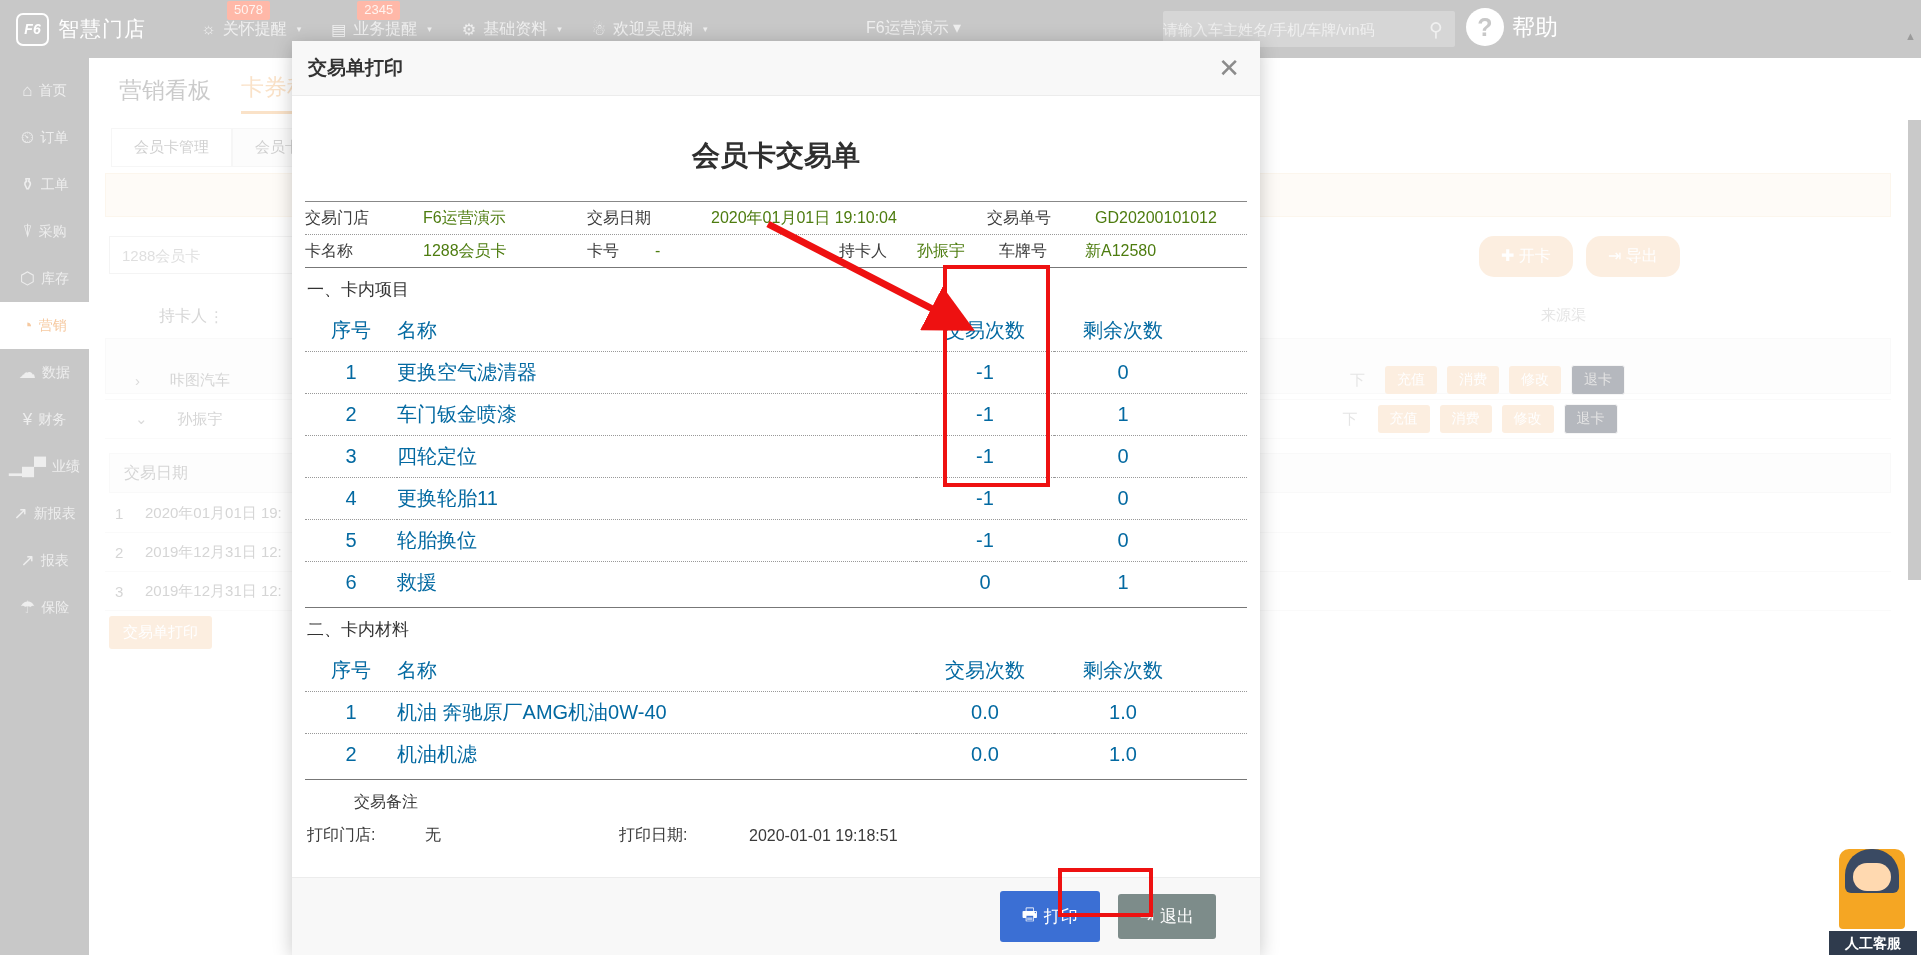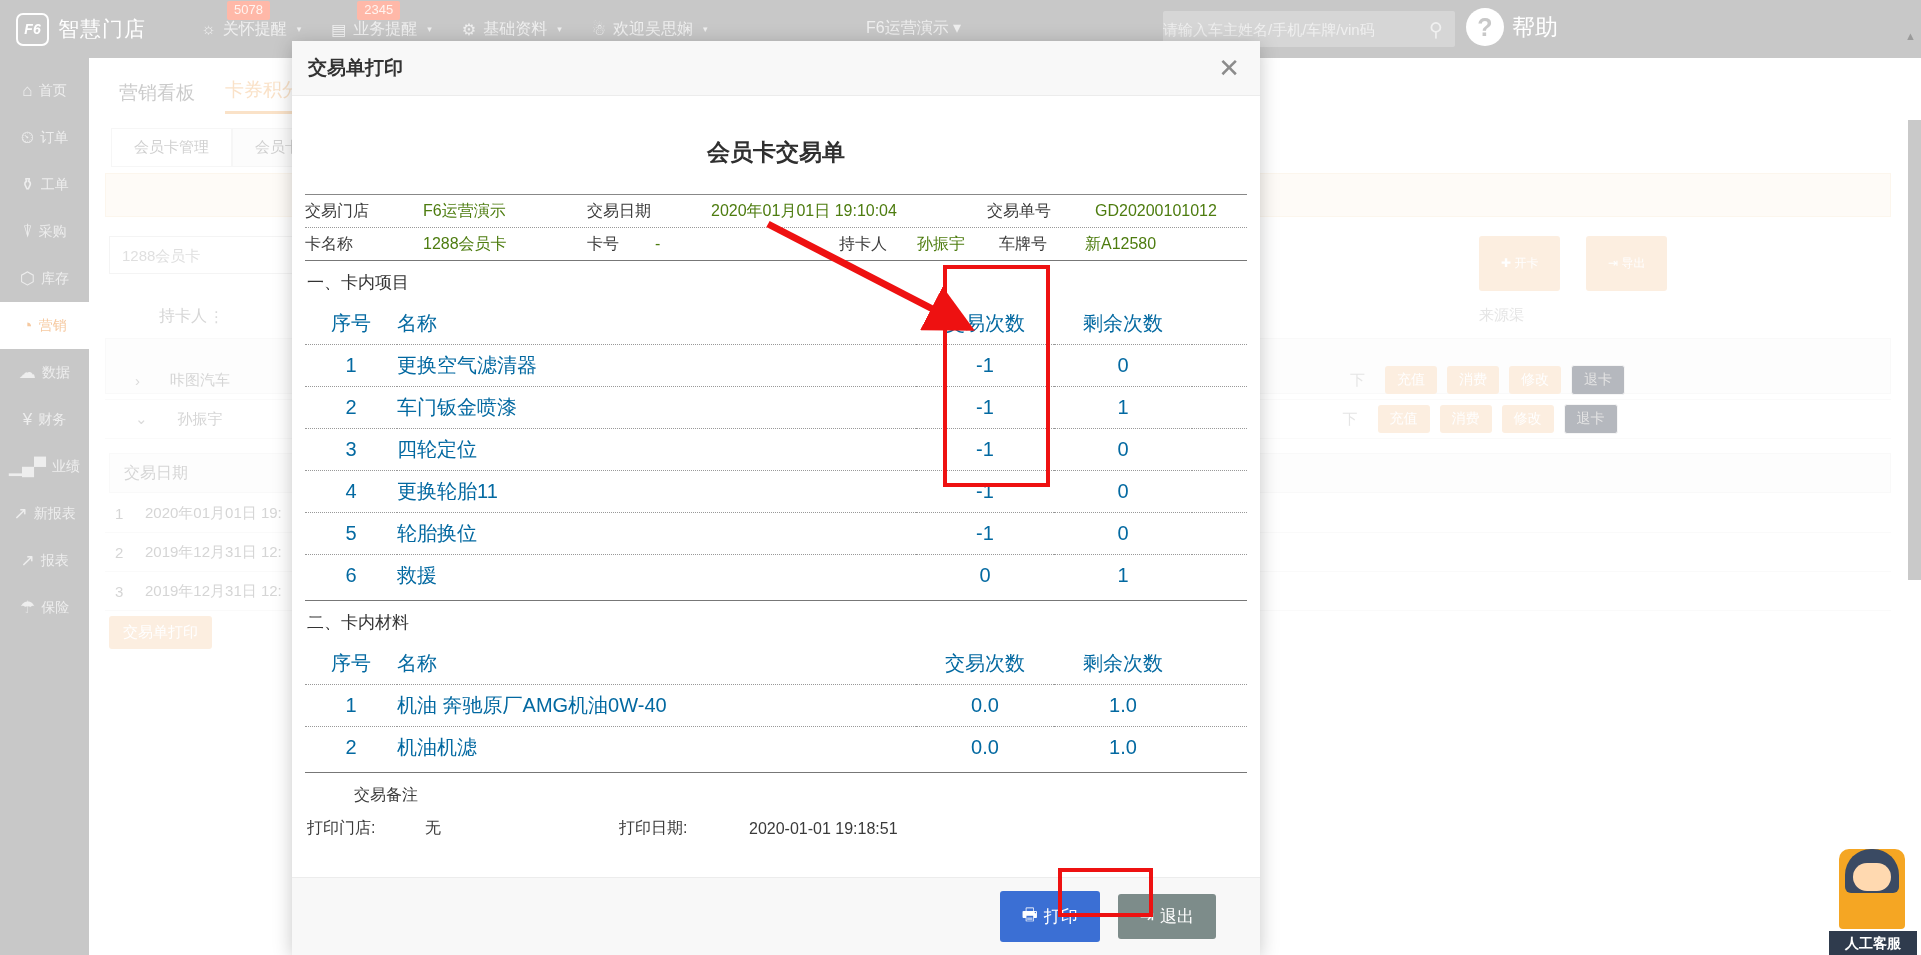--- a/index.html
+++ b/index.html
@@ -81,42 +81,42 @@
   .side-ico { font-size: 17px; line-height: 1; }
   .side-item.active { background: #ffffff; color: #f6c9a0; }
   .side-item.active .side-ico { color: #f6c9a0; }
 
   
   .content {
     position: absolute; top: 58px; left: 89px; right: 0; bottom: 0;
     background: #ffffff; opacity: 0.30;
   }
   .page-tabs { display: flex; align-items: flex-end; gap: 30px; padding: 16px 0 0 30px; height: 56px; }
-  .page-tab { font-size: 19px; color: #555; padding-bottom: 8px; margin-top: 48px; }
+  .page-tab { font-size: 23px; color: #555; padding-bottom: 8px; margin-top: 48px; }
   .page-tab.sel { color: #f0a04b; border-bottom: 3px solid #f0a04b; }
   .sub-tabs {
     margin: 14px 0 0 22px; display: flex; gap: 0;
   }
   .sub-tab {
     padding: 9px 22px; border: 1px solid #e2e2e2; background: #f7f7f7;
     font-size: 15px; color: #666;
   }
   .sub-tab.sel { background: #ffffff; }
   .orange-bar {
     position: absolute; top: 115px; left: 16px; right: 30px; height: 44px;
     background: #fdf3e6; border: 1px solid #f7e2c5;
   }
   .search-row { position: absolute; top: 178px; left: 20px; }
   .search-box {
     width: 290px; height: 38px; border: 1px solid #dcdcdc; background: #fff;
     font-size: 15px; color: #999; padding-left: 12px; line-height: 38px;
   }
   .btn-orange {
-    background: #f7c89a; color: #fff; border: 0; padding: 19px 22px;
-    font-size: 12px; border-radius: 3px; cursor: pointer;
+    background: #f7c89a; color: #fff; border: 0; padding: 10px 22px;
+    font-size: 16px; border-radius: 15px; cursor: pointer;
   }
   .btn-top-right { position: absolute; top: 178px; }
   .grid-head {
     position: absolute; top: 280px; left: 16px; right: 30px; height: 56px;
     background: #fafafa; border: 1px solid #eee;
   }
   .grid-row {
     position: absolute; left: 16px; right: 30px; height: 39px;
     border-bottom: 1px solid #f0f0f0; font-size: 15px; color: #777;
     display: flex; align-items: center;
@@ -137,21 +137,21 @@
     height: 55px; background: #f8f8f8; border-bottom: 1px solid #ececec;
     display: flex; align-items: center; padding: 0 20px 0 16px;
   }
   .modal-title { font-size: 19px; color: #333; font-weight: bold; }
   .modal-close {
     margin-left: auto; font-size: 26px; color: #8c8c8c; cursor: pointer;
     line-height: 1; font-weight: 300;
   }
   .modal-body { flex: 1; padding: 22px 13px 0 13px; overflow: hidden; }
   .doc-title {
-    text-align: center; font-size: 23px; font-weight: bold; color: #2f2f2f;
+    text-align: center; font-size: 28px; font-weight: bold; color: #2f2f2f;
     margin: 19px 0 26px 0;
   }
   .hr-solid { border-top: 1px solid #888; }
   .hr-dot { border-top: 1px dotted #999; }
   .hr-solid-thin { border-top: 1px solid #777; }
 
   .info-row {
     display: flex; align-items: center; height: 32px;
     font-size: 16px; color: #3a3a3a;
   }
@@ -388,21 +388,21 @@
       <div class="btn-top-right" style="left:1497px">
         <button class="btn-orange">
           <span>⇥</span>
           <span>导出</span>
         </button>
       </div>
 
       <div class="grid-head"></div>
       <div style="position:absolute;top:250px;left:120px;font-size:15px;color:#888">⋮</div>
       <div style="position:absolute;top:248px;left:70px;font-size:16px;color:#777">持卡人</div>
-      <div style="position:absolute;top:248px;left:1390px;font-size:15px;color:#aaa">来源渠</div>
+      <div style="position:absolute;top:248px;left:1452px;font-size:15px;color:#aaa">来源渠</div>
 
       <div class="grid-row" style="top:303px">
         <span style="margin-left:30px;color:#888">›</span>
         <span style="margin-left:30px">咔图汽车</span>
         <span style="margin-left:1120px;color:#aaa">下</span>
         <span class="mini-btn" style="margin-left:20px">充值</span>
         <span class="mini-btn">消费</span>
         <span class="mini-btn">修改</span>
         <span class="mini-btn ghost">退卡</span>
       </div>

